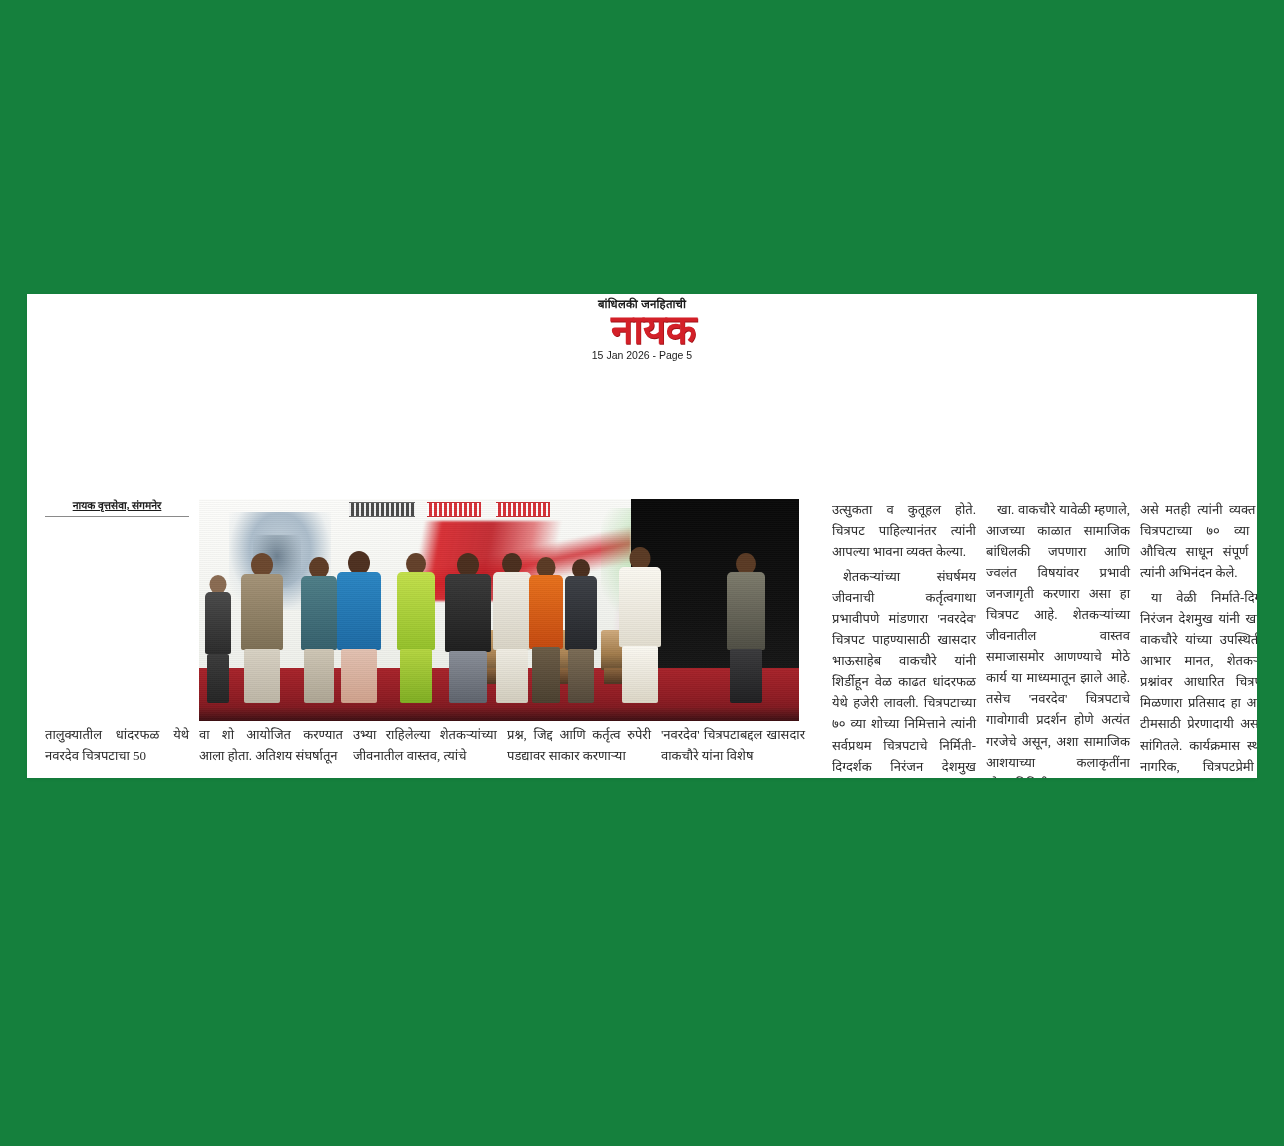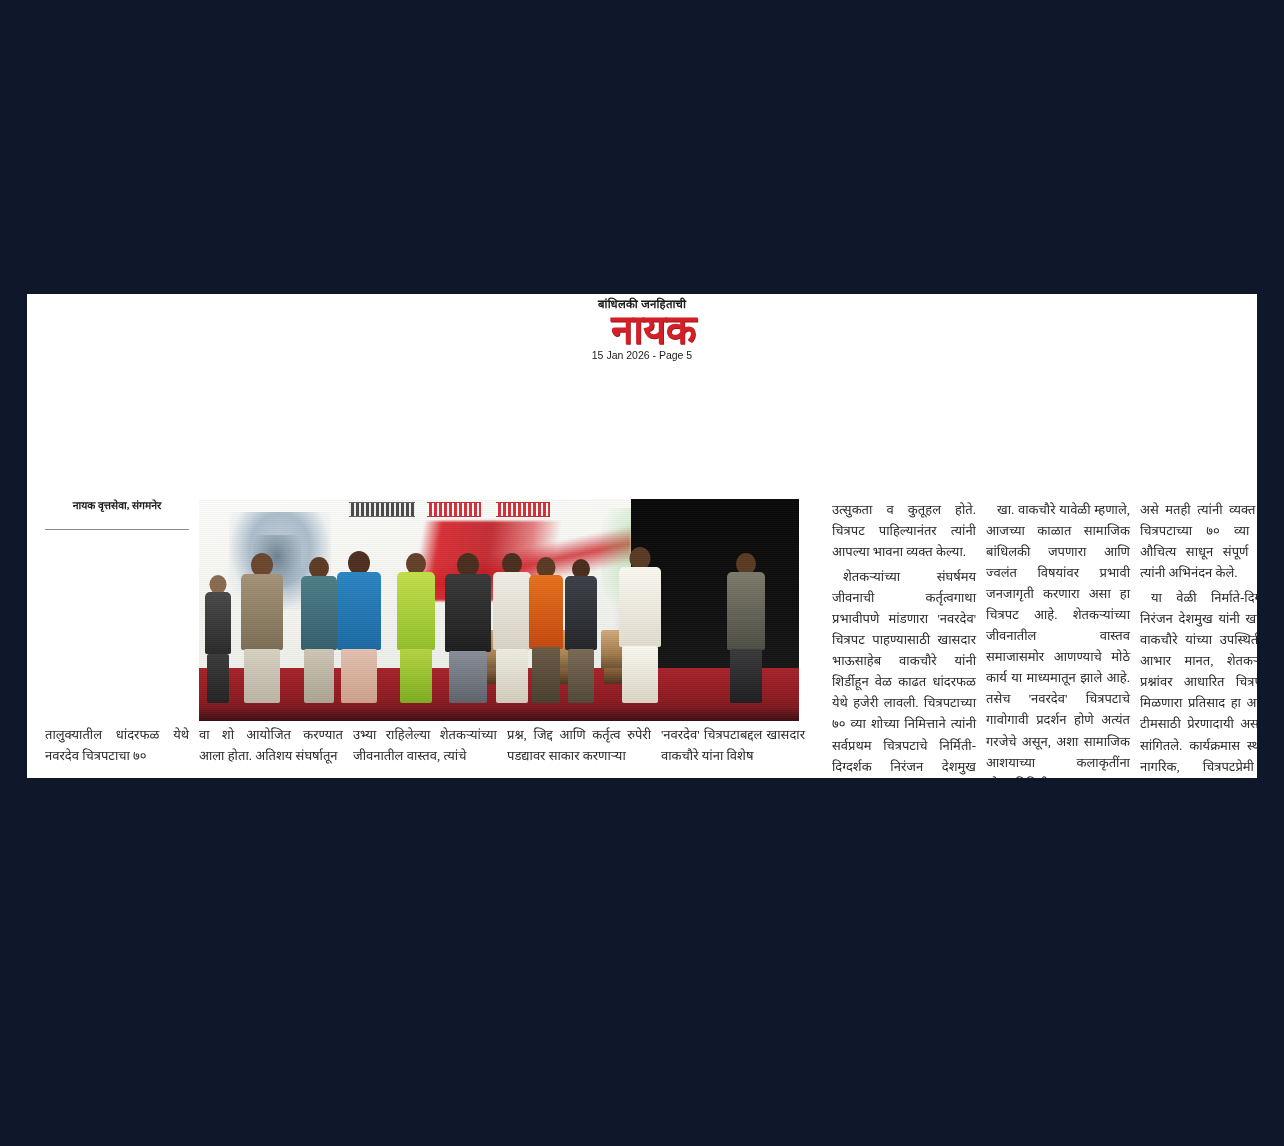--- a/index.html
+++ b/index.html
@@ -11,21 +11,21 @@
     height: 1146px;
     background: #f4f4f4;
     font-family: "Liberation Sans", sans-serif;
     overflow: hidden;
   }
 
   .page-canvas {
     position: relative;
     width: 1284px;
     height: 1146px;
-    background: #0f172a;
+    background: #15803d;
   }
 
   
   .clipping {
     position: absolute;
     left: 27px;
     top: 294px;
     width: 1230px;
     height: 484px;
     background: #ffffff;
@@ -110,23 +110,24 @@
   .col-6 { left: 941px; }
   .col-7 { left: 1095px; }
 
   .byline {
     font-family: "Liberation Serif", serif;
     font-size: 10.5px;
     font-weight: bold;
     color: #1c1c1c;
     text-align: center;
     line-height: 1.3;
-    padding-bottom: 16px;
+    padding-bottom: 3px;
     border-bottom: 1px solid #8a8a8a;
     margin-bottom: 12px;
+    text-decoration: underline;
   }
 
   .para {
     font-family: "Liberation Serif", serif;
     font-size: 13px;
     color: #2b2b2b;
     line-height: 1.62;
     text-align: justify;
     text-justify: inter-word;
     text-indent: 11px;
@@ -450,21 +451,21 @@
           <div class="p-body" style="top:19px; height:78px; background:linear-gradient(180deg,#7d7b6c,#4f4e44);"></div>
           <div class="p-legs" style="top:96px; height:54px; background:linear-gradient(180deg,#3a3a3c,#1f1f21);"></div>
         </div>
 
         <div class="photo-grain"></div>
       </div>
     </div>
 
     <div class="bottom-strip">
       <div class="bcol bcol-1">
-        <p class="para no-indent">तालुक्यातील धांदरफळ येथे नवरदेव चित्रपटाचा ७०</p>
+        <p class="para no-indent">तालुक्यातील धांदरफळ येथे नवरदेव चित्रपटाचा 50</p>
       </div>
       <div class="bcol bcol-2">
         <p class="para no-indent">वा शो आयोजित करण्यात आला होता. अतिशय संघर्षातून</p>
       </div>
       <div class="bcol bcol-3">
         <p class="para no-indent">उभ्या राहिलेल्या शेतकऱ्यांच्या जीवनातील वास्तव, त्यांचे</p>
       </div>
       <div class="bcol bcol-4">
         <p class="para no-indent">प्रश्न, जिद्द आणि कर्तृत्व रुपेरी पडद्यावर साकार करणाऱ्या</p>
       </div>

